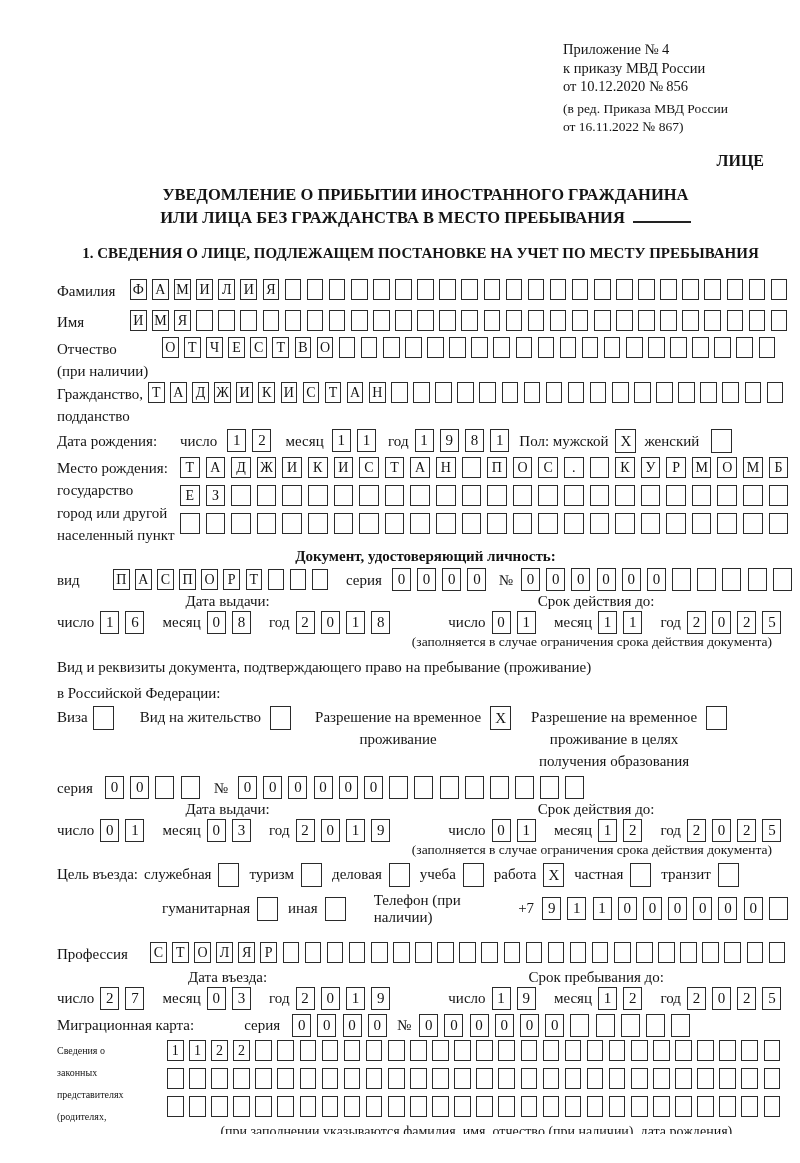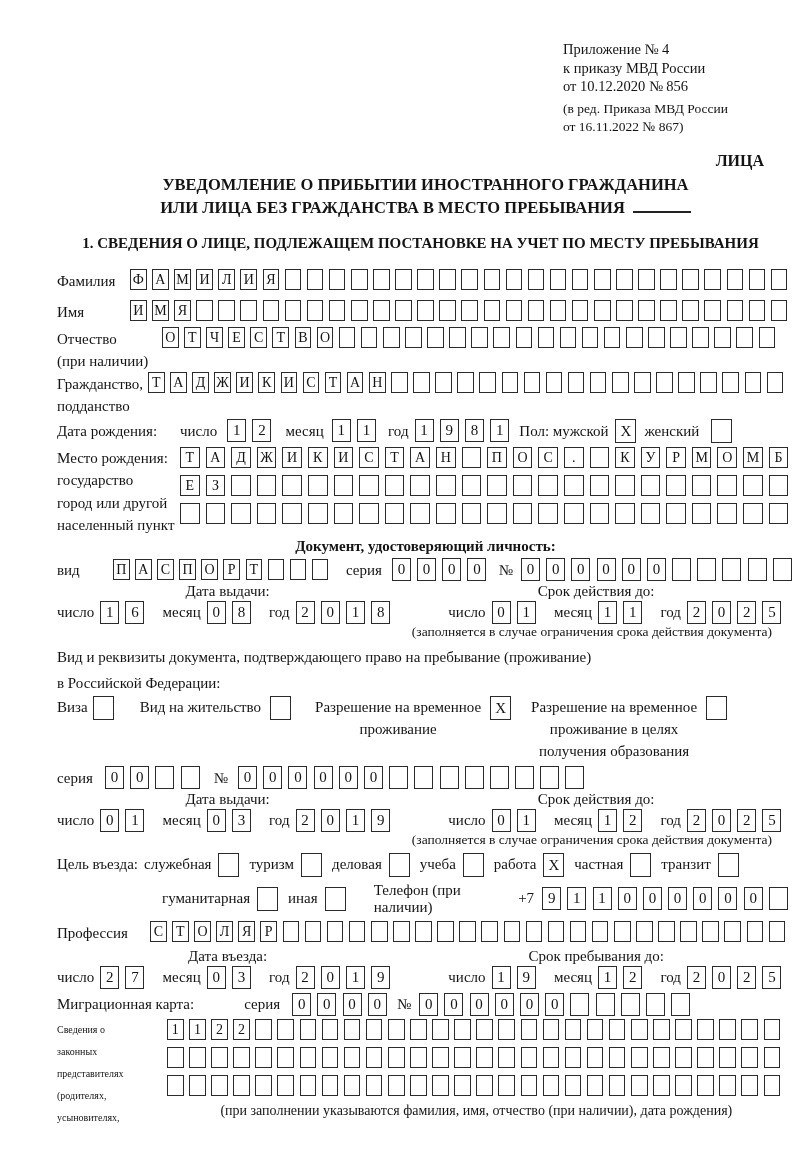--- a/index.html
+++ b/index.html
@@ -4,21 +4,21 @@
 <style>
   *{box-sizing:border-box;margin:0;padding:0}
   body{background:#fff;}
   .page{width:800px;height:1134px;background:#fff;color:#141414;overflow:hidden;position:relative;
         font-family:"Liberation Serif","DejaVu Serif",serif;}
   .inner{padding:40px 6px 0 57px;}
 
   .hdr{margin-left:506px;font-size:14.5px;line-height:18.5px;}
   .hdr .amend{margin-top:4px;font-size:13.5px;}
   .forma{margin-top:15px;text-align:right;padding-right:30px;font-weight:bold;font-size:16px;}
-  .title{margin-top:3px;text-align:center;font-weight:bold;font-size:16.5px;line-height:23px;}
+  .title{margin-top:13px;text-align:center;font-weight:bold;font-size:16.5px;line-height:23px;}
   .title .u{display:inline-block;width:58px;border-bottom:2px solid #222;margin-left:8px;}
   .sec{margin-top:16px;margin-left:-10px;text-align:center;font-weight:bold;font-size:15px;white-space:nowrap;}
 
   .f-row{display:flex;align-items:flex-start;margin-top:8px;}
   .flab{flex:none;font-size:15px;line-height:22px;padding-top:1px;}
   .w73{width:73px}.w105{width:105px}.w91{width:91px}.w123{width:123px}.w93{width:93px}.w56{width:56px}
   .bxrow{display:flex;flex:none;}
   .bx{flex:none;width:16.6px;height:21px;border:1.5px solid #2b2b2b;margin-right:5.5px;
       text-align:center;font-size:14px;line-height:19px;}
   .wide .bx{width:19.6px;margin-right:6px;}
@@ -68,21 +68,21 @@
   <div class="hdr">
     <div>Приложение № 4</div>
     <div>к приказу МВД России</div>
     <div>от 10.12.2020 № 856</div>
     <div class="amend">
       <div>(в ред. Приказа МВД России</div>
       <div>от 16.11.2022 № 867)</div>
     </div>
   </div>
 
-  <div class="forma">ЛИЦА</div>
+  <div class="forma">ЛИЦЕ</div>
 
   <div class="title">
     <div>УВЕДОМЛЕНИЕ О ПРИБЫТИИ ИНОСТРАННОГО ГРАЖДАНИНА</div>
     <div><span>ИЛИ ЛИЦА БЕЗ ГРАЖДАНСТВА В МЕСТО ПРЕБЫВАНИЯ</span><span class="u"></span></div>
   </div>
 
   <div class="sec">1. СВЕДЕНИЯ О ЛИЦЕ, ПОДЛЕЖАЩЕМ ПОСТАНОВКЕ НА УЧЕТ ПО МЕСТУ ПРЕБЫВАНИЯ</div>
 
   <div class="f-row" style="margin-top:17px">
     <div class="flab w73">Фамилия</div>
@@ -566,21 +566,21 @@
           <span class="bx">0</span>
           <span class="bx">0</span>
           <span class="bx">0</span>
           <span class="bx">0</span>
           <span class="bx">0</span>
           <span class="bx">0</span>
           <span class="bx"></span>
         </div>
   </div>
 
-  <div class="f-row" style="margin-top:5px">
+  <div class="f-row" style="margin-top:16px">
     <div class="flab w93">Профессия</div>
     <div class="bxrow">
           <span class="bx">С</span>
           <span class="bx">Т</span>
           <span class="bx">О</span>
           <span class="bx">Л</span>
           <span class="bx">Я</span>
           <span class="bx">Р</span>
           <span class="bx"></span>
           <span class="bx"></span>

